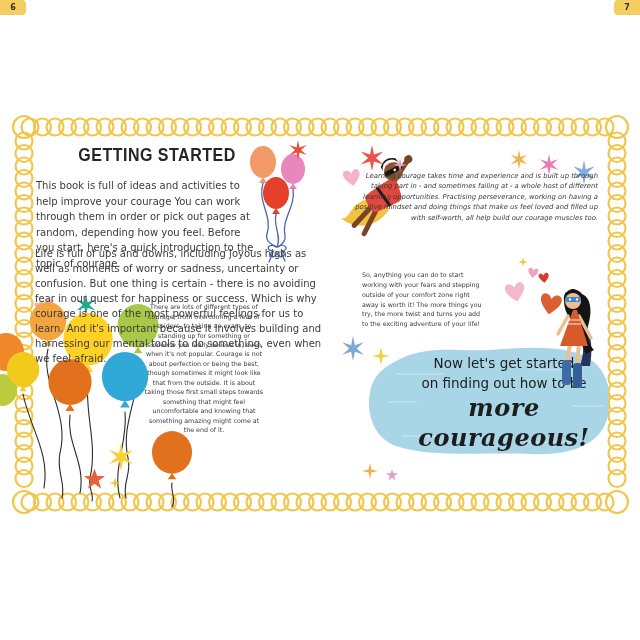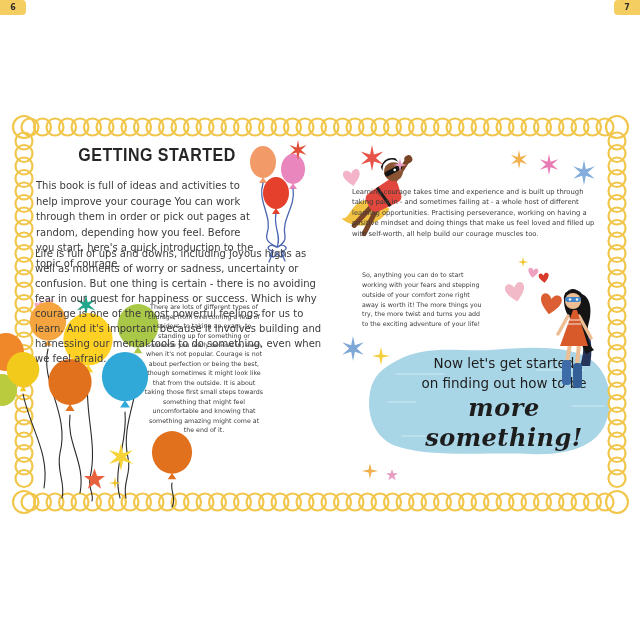--- a/index.html
+++ b/index.html
@@ -17,21 +17,21 @@
   .page-tab.right{right:0;top:498;border-radius:4px 0 0 4px;}
 
   
   .txt{position:absolute;color:#3b3b3b;z-index:4;}
   h1.heading{position:absolute;left:52px;top:146px;width:210px;margin:0;text-align:center;
     font-family:"Liberation Sans",sans-serif;font-weight:700;font-size:16px;letter-spacing:.5px;
     color:#262626;z-index:4;transform:scaleY(1.12);}
   .p1{left:36px;top:168px;width:218px;font-size:10px;line-height:1.55;}
   .p2{left:35px;top:236px;width:292px;font-size:10px;line-height:1.5;}
   .p3{left:144px;top:296px;width:120px;font-size:6.3px;line-height:1.5;text-align:center;}
-  .rp1{left:352px;top:180px;width:246px;font-size:6.8px;line-height:1.55;text-align:left;}
+  .rp1{left:352px;top:164px;width:246px;font-size:6.8px;line-height:1.55;text-align:right;font-style:italic;}
   .rp2{left:362px;top:264px;width:126px;font-size:6.3px;line-height:1.55;}
 
   
   .blob-svg{position:absolute;left:368px;top:340px;width:248px;height:124px;z-index:1;}
   .blob-text{position:absolute;left:391px;top:354px;width:226px;text-align:center;z-index:3;color:#1d1d1d;}
   .blob-line{font-size:13.5px;line-height:1.45;font-family:"DejaVu Sans",sans-serif;}
   .blob-script{font-family:"DejaVu Serif",serif;font-style:italic;font-weight:bold;
     font-size:24px;line-height:1.25;letter-spacing:.5px;}
 
   
@@ -352,21 +352,21 @@
 
     <svg class="blob-svg" viewBox="0 0 248 124">
       <path d="M30 20 C60 4 92 12 122 10 C162 7 204 4 226 22 C242 36 246 62 238 82 C230 104 204 116 162 114 C120 112 62 118 28 106 C6 98 -2 74 2 52 C5 36 14 28 30 20 Z" fill="#A9D6E7"></path>
       <g stroke="#C2E2EF" stroke-width="1.4" stroke-linecap="round">
         <path d="M28 34 H76 M168 30 H215 M20 62 H48 M204 66 H236 M34 96 H70 M160 102 H206"></path>
       </g>
     </svg>
     <div class="blob-text">
       <div class="blob-line">Now let's get started</div>
       <div class="blob-line">on finding out how to be</div>
-      <div class="blob-script">more something!</div>
+      <div class="blob-script">more courageous!</div>
     </div>
 
     <svg class="deco" style="left:340px;top:336px;width:26px;height:25px;z-index:3;">
       <use href="#star6" fill="#7FA8D6" width="26" height="25"></use>
       </svg>
     <svg class="deco" style="left:372px;top:347px;width:18px;height:18px;z-index:3;">
       <use href="#star4" fill="#F3CF3D" width="18" height="18"></use>
       </svg>
     <svg class="deco" style="left:362px;top:463px;width:16px;height:16px;">
       <use href="#star4" fill="#F0B14E" width="16" height="16"></use>

